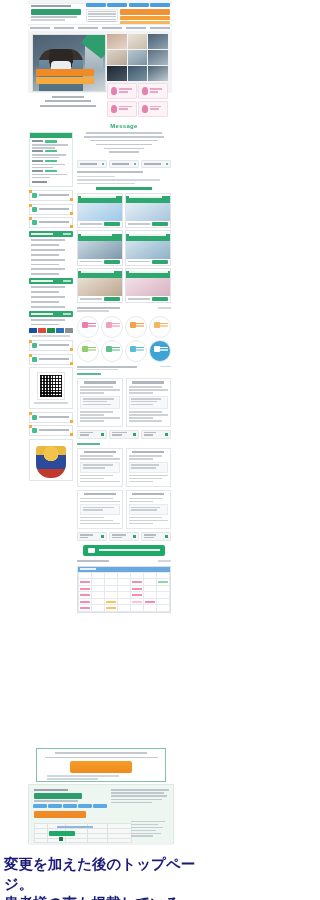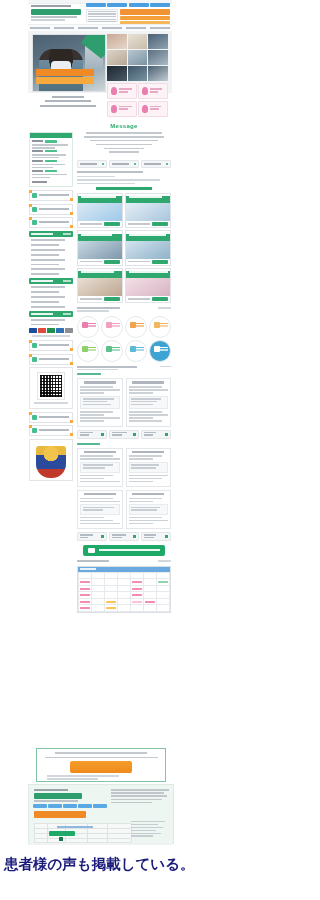--- a/index.html
+++ b/index.html
@@ -915,14 +915,15 @@
         <i style="width:66%"></i>
         <i style="width:78%"></i>
         <i style="width:58%"></i>
     </div>
   </div>
 
   <div class="copy"></div>
 </div>
 
 <div class="caption">
+  <div>変更を加えた後のトップページ。</div>
   <div>患者様の声も掲載している。</div>
 </div>
 
 </body></html>

